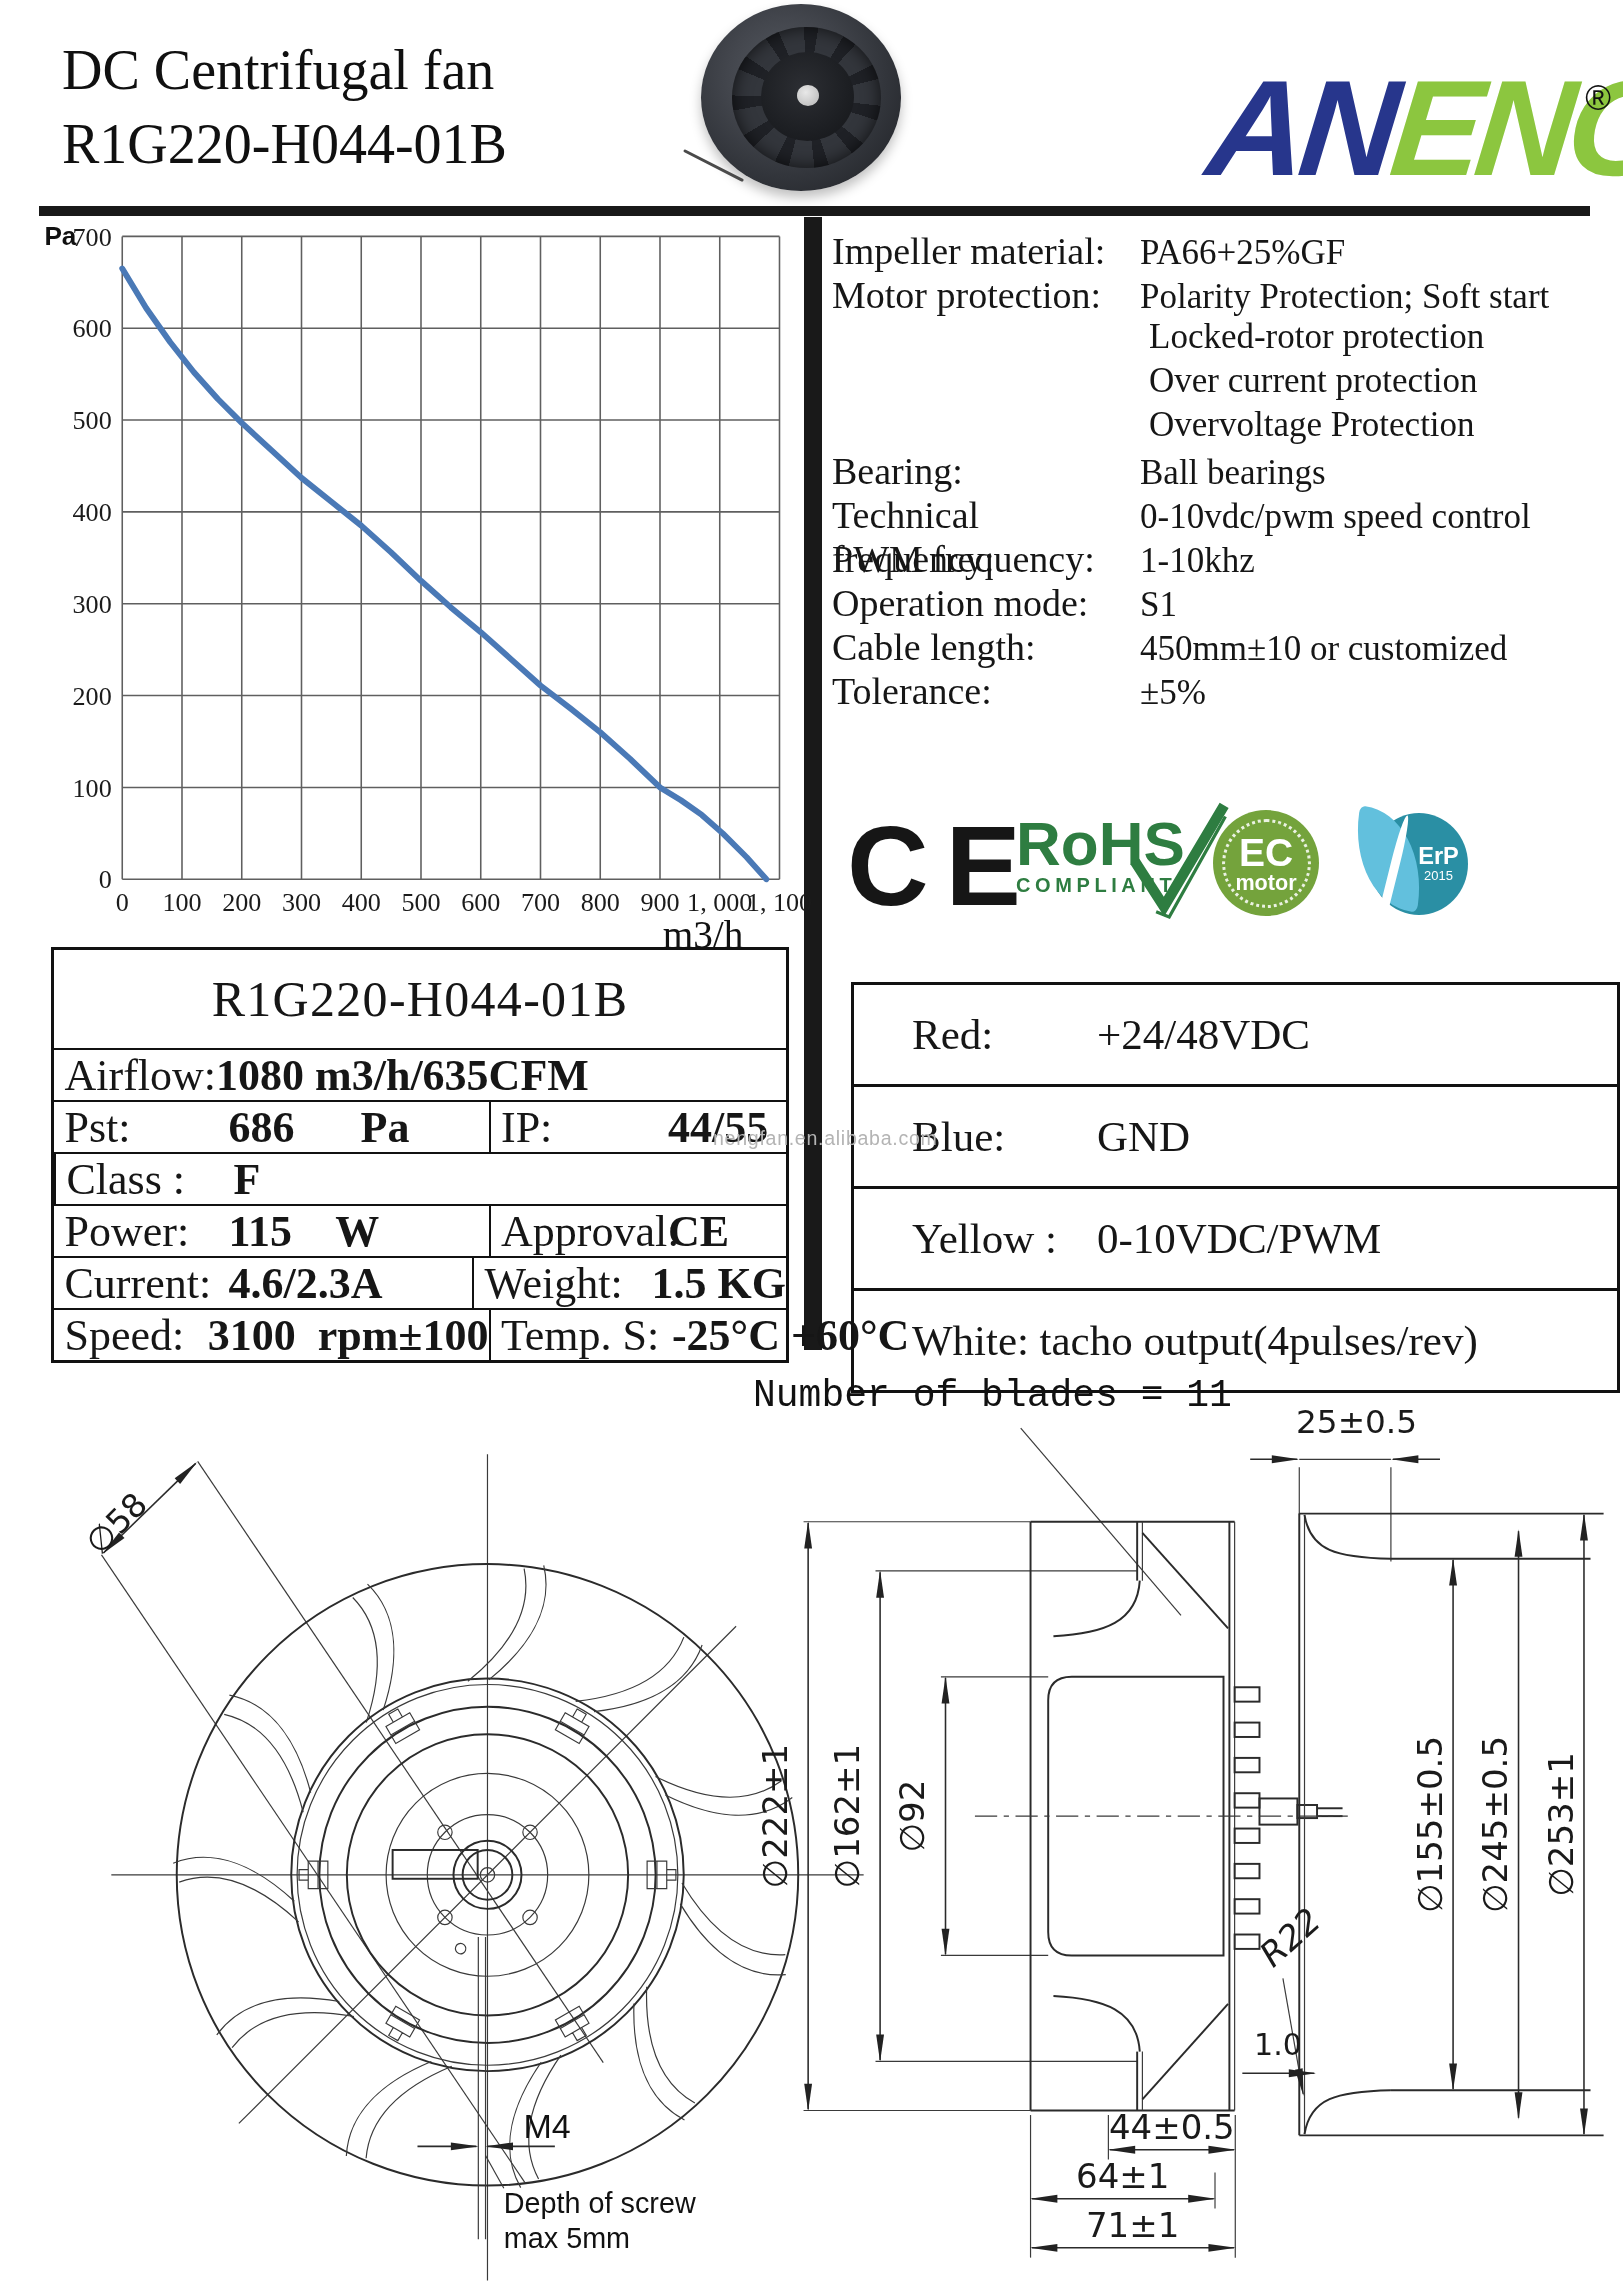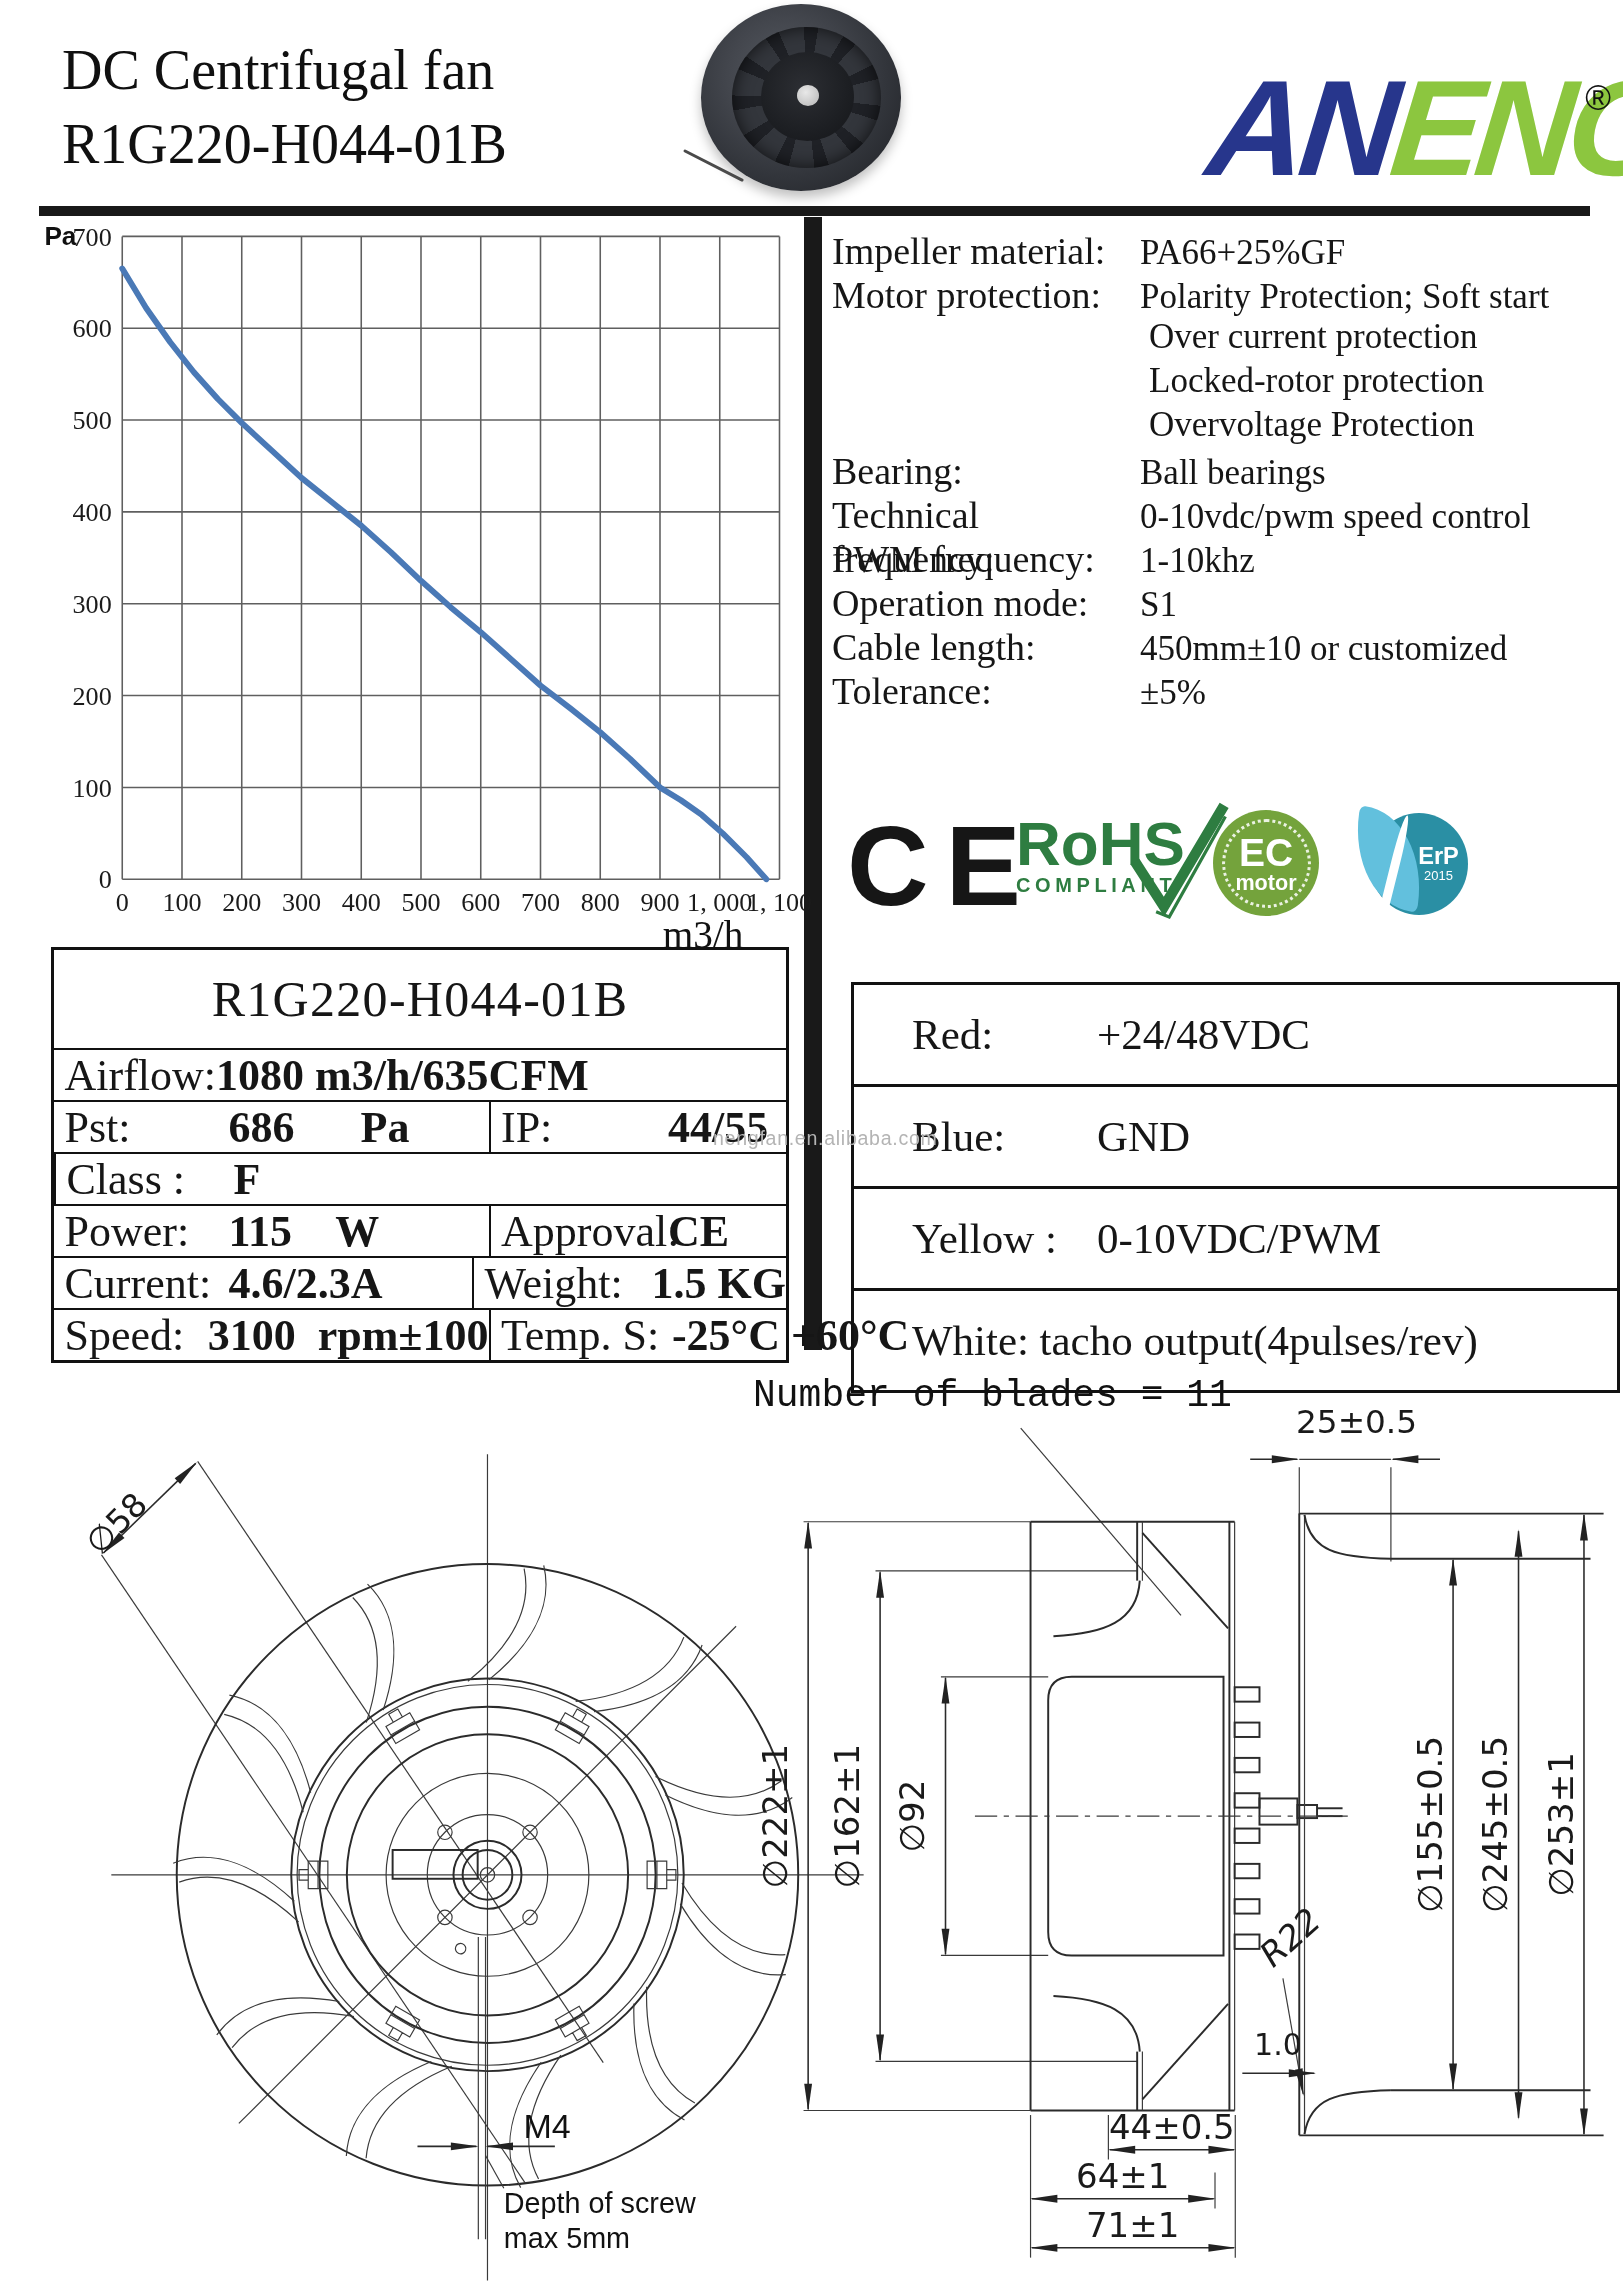--- a/index.html
+++ b/index.html
@@ -254,24 +254,24 @@
   <div class="abs spec-list">
     <div class="plrow">
         <span class="pll">Impeller material:</span>
         <span class="plv">PA66+25%GF</span>
       </div>
     <div class="plrow">
         <span class="pll">Motor protection:</span>
         <span class="plv">Polarity Protection; Soft start</span>
       </div>
     <div class="plrow cont">
+        <span class="plv">Locked-rotor protection</span>
+      </div>
+    <div class="plrow cont">
         <span class="plv">Over current protection</span>
-      </div>
-    <div class="plrow cont">
-        <span class="plv">Locked-rotor protection</span>
       </div>
     <div class="plrow cont">
         <span class="plv">Overvoltage Protection</span>
       </div>
     <div class="plrow">
         <span class="pll">Bearing:</span>
         <span class="plv">Ball bearings</span>
       </div>
     <div class="plrow">
         <span class="pll">Technical frequency:</span>

